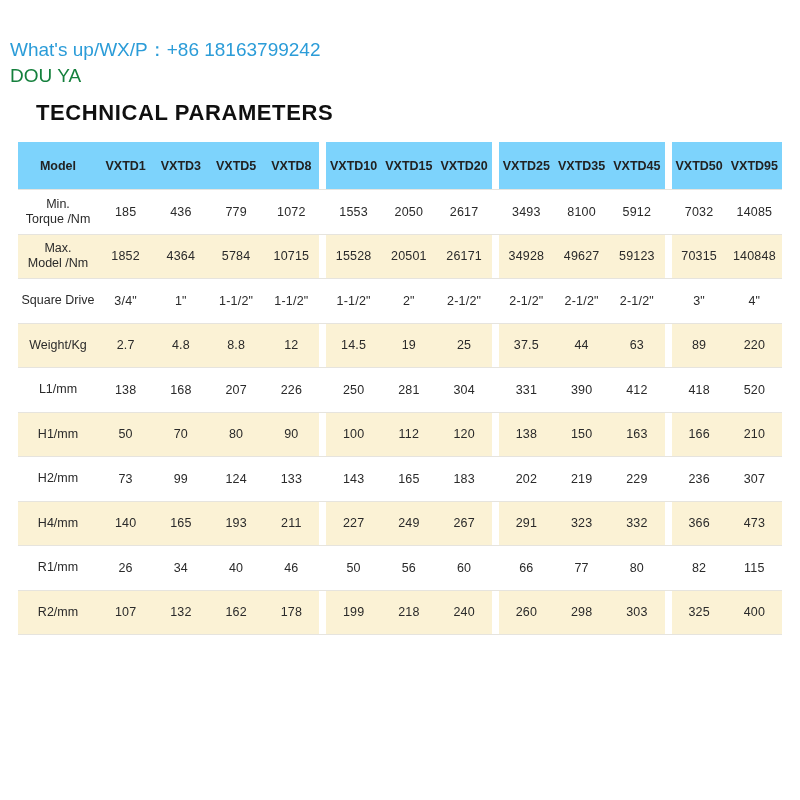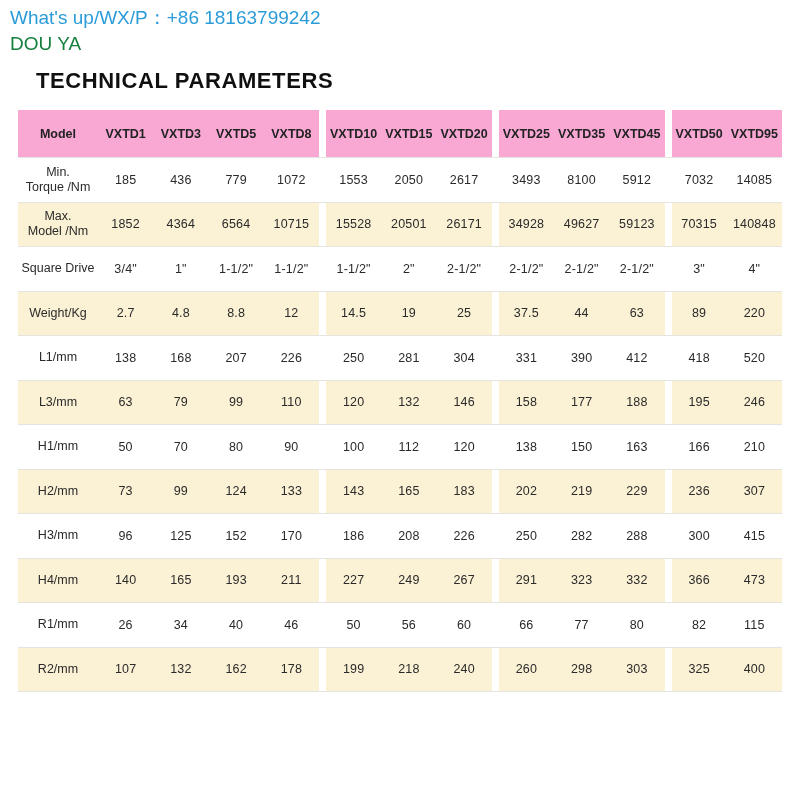--- a/index.html
+++ b/index.html
@@ -16,20 +16,21 @@
     height: 800px;
     background: #ffffff;
     box-sizing: border-box;
   }
   .contact-line {
     color: #2b9cd8;
     font-size: 19px;
     line-height: 24px;
     padding: 6px 0 0 10px;
     white-space: nowrap;
+    margin-top: 32px;
   }
   .brand-line {
     color: #15803d;
     font-size: 19px;
     line-height: 24px;
     padding: 2px 0 0 10px;
   }
   .page-title {
     margin: 12px 0 16px 36px;
     font-size: 22px;
@@ -48,21 +49,21 @@
   }
   table.params th,
   table.params td {
     text-align: center;
     vertical-align: middle;
     padding: 0 2px;
     border-bottom: 1px solid #e6e4de;
     box-sizing: border-box;
   }
   thead th {
-    background: #f9a8d4;
+    background: #7dd3fc;
     height: 48px;
     font-weight: bold;
     font-size: 12.5px;
     color: #222222;
   }
   tbody td {
     height: 44.5px;
     background: #ffffff;
   }
   tbody tr:nth-child(even) td {
@@ -128,21 +129,21 @@
           <td class="value">5912</td>
           <td class="spacer"></td>
           <td class="value">7032</td>
           <td class="value">14085</td>
         </tr>
         <tr>
           <td class="row-label">Max.
 Model /Nm</td>
           <td class="value">1852</td>
           <td class="value">4364</td>
-          <td class="value">6564</td>
+          <td class="value">5784</td>
           <td class="value">10715</td>
           <td class="spacer"></td>
           <td class="value">15528</td>
           <td class="value">20501</td>
           <td class="value">26171</td>
           <td class="spacer"></td>
           <td class="value">34928</td>
           <td class="value">49627</td>
           <td class="value">59123</td>
           <td class="spacer"></td>
@@ -197,38 +198,20 @@
           <td class="value">304</td>
           <td class="spacer"></td>
           <td class="value">331</td>
           <td class="value">390</td>
           <td class="value">412</td>
           <td class="spacer"></td>
           <td class="value">418</td>
           <td class="value">520</td>
         </tr>
         <tr>
-          <td class="row-label">L3/mm</td>
-          <td class="value">63</td>
-          <td class="value">79</td>
-          <td class="value">99</td>
-          <td class="value">110</td>
-          <td class="spacer"></td>
-          <td class="value">120</td>
-          <td class="value">132</td>
-          <td class="value">146</td>
-          <td class="spacer"></td>
-          <td class="value">158</td>
-          <td class="value">177</td>
-          <td class="value">188</td>
-          <td class="spacer"></td>
-          <td class="value">195</td>
-          <td class="value">246</td>
-        </tr>
-        <tr>
           <td class="row-label">H1/mm</td>
           <td class="value">50</td>
           <td class="value">70</td>
           <td class="value">80</td>
           <td class="value">90</td>
           <td class="spacer"></td>
           <td class="value">100</td>
           <td class="value">112</td>
           <td class="value">120</td>
           <td class="spacer"></td>
@@ -251,38 +234,20 @@
           <td class="value">183</td>
           <td class="spacer"></td>
           <td class="value">202</td>
           <td class="value">219</td>
           <td class="value">229</td>
           <td class="spacer"></td>
           <td class="value">236</td>
           <td class="value">307</td>
         </tr>
         <tr>
-          <td class="row-label">H3/mm</td>
-          <td class="value">96</td>
-          <td class="value">125</td>
-          <td class="value">152</td>
-          <td class="value">170</td>
-          <td class="spacer"></td>
-          <td class="value">186</td>
-          <td class="value">208</td>
-          <td class="value">226</td>
-          <td class="spacer"></td>
-          <td class="value">250</td>
-          <td class="value">282</td>
-          <td class="value">288</td>
-          <td class="spacer"></td>
-          <td class="value">300</td>
-          <td class="value">415</td>
-        </tr>
-        <tr>
           <td class="row-label">H4/mm</td>
           <td class="value">140</td>
           <td class="value">165</td>
           <td class="value">193</td>
           <td class="value">211</td>
           <td class="spacer"></td>
           <td class="value">227</td>
           <td class="value">249</td>
           <td class="value">267</td>
           <td class="spacer"></td>

